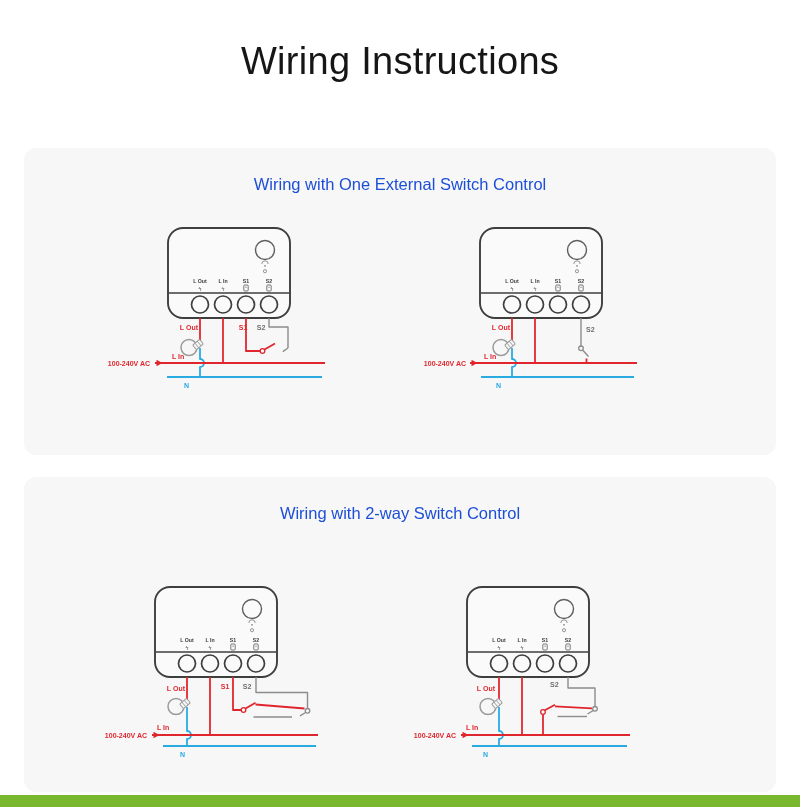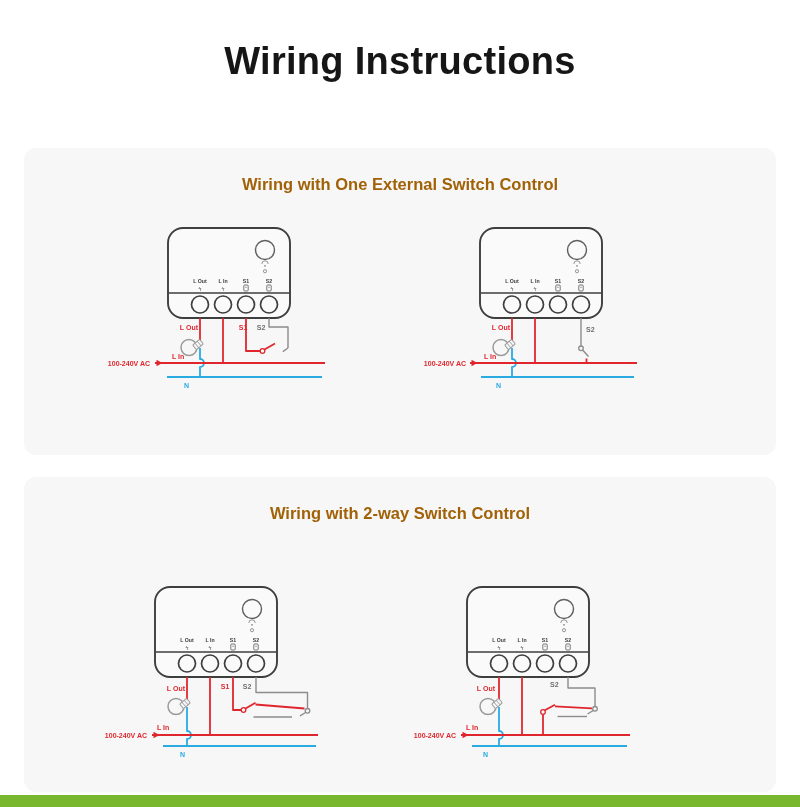--- a/index.html
+++ b/index.html
@@ -1,23 +1,23 @@
 <!DOCTYPE html>
 <html style="--c-live-wire: #e0262d; --c-neutral-wire: #29abe2; --c-switch-wire: #8c8c8c; --c-device-outline: #3e3e3e; --c-card-bg: #f7f7f7; --c-header-text: #4f4f4f; --c-accent-bar: #79b72e;"><head>
 <meta charset="utf-8">
 <style>
   html,body{margin:0;padding:0}
   body{width:800px;height:807px;background:#ffffff;position:relative;overflow:hidden;
        font-family:"Liberation Sans",sans-serif;}
-  .title{margin:0;padding-top:40px;text-align:center;font-size:38px;font-weight:700;
+  .title{margin:0;padding-top:40px;text-align:center;font-size:38px;font-weight:400;
          color:#161616;letter-spacing:.3px}
   .card{position:absolute;left:24px;width:752px;background:#f7f7f7;border-radius:12px}
   .card.c1{top:148px;height:307px}
   .card.c2{top:477px;height:315px}
-  .card h2{margin:0;padding-top:27px;text-align:center;font-size:16.5px;font-weight:700;color:#a16207}
+  .card h2{margin:0;padding-top:27px;text-align:center;font-size:16.5px;font-weight:400;color:#1d4ed8}
   svg.diagram{position:absolute;left:0;top:0;width:100%;height:100%;display:block}
   
   .w-live{stroke:var(--c-live-wire,#e0262d);stroke-width:1.8;fill:none;stroke-linejoin:round;stroke-linecap:butt}
   .w-neutral{stroke:var(--c-neutral-wire,#29abe2);stroke-width:1.8;fill:none;stroke-linejoin:round}
   .w-gray{stroke:var(--c-switch-wire,#8c8c8c);stroke-width:1.4;fill:none;stroke-linejoin:round}
   .pivot-live{stroke:var(--c-live-wire,#e0262d);stroke-width:1.3;fill:#f7f7f7}
   .pivot-gray{stroke:var(--c-switch-wire,#8c8c8c);stroke-width:1.3;fill:#f7f7f7}
   .arrow-live{fill:var(--c-live-wire,#e0262d)}
   
   .bulb-globe{stroke:#9a9a9a;stroke-width:1.5;fill:#f7f7f7}

